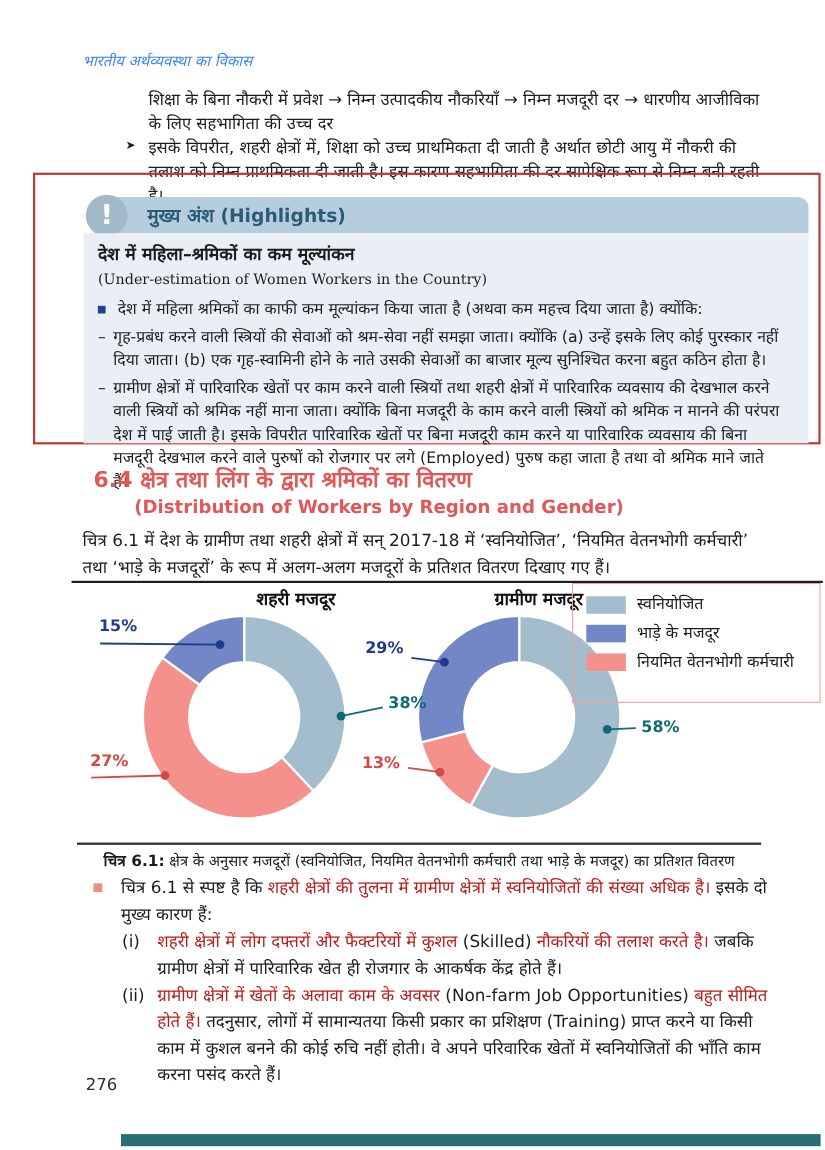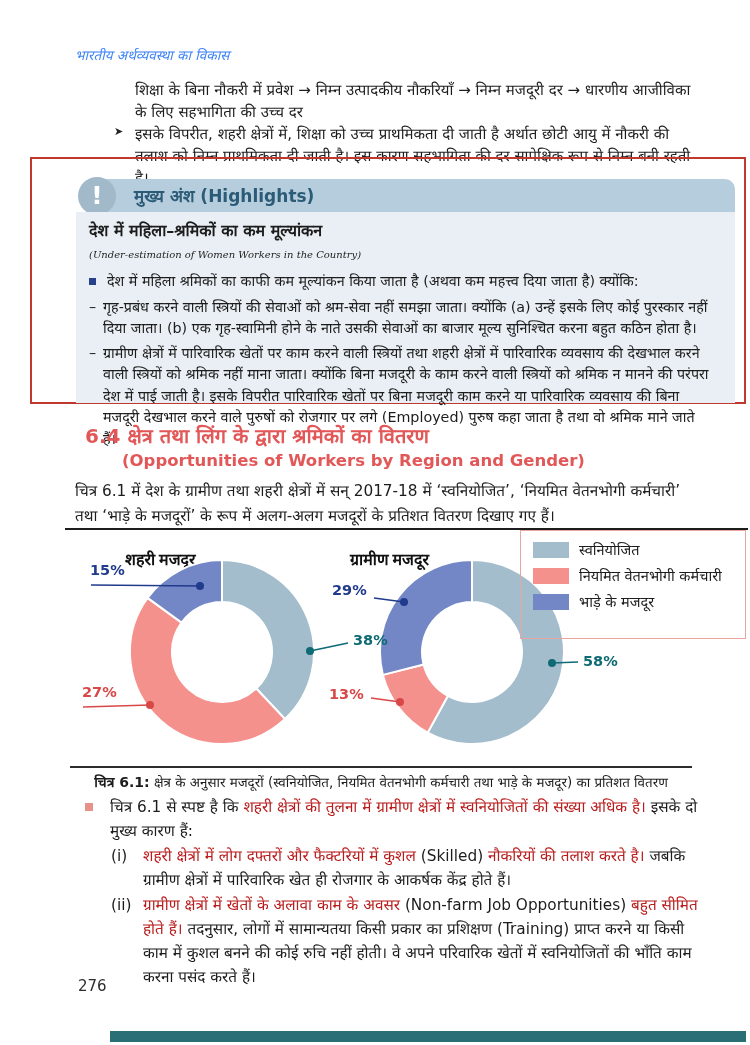--- a/index.html
+++ b/index.html
@@ -18,34 +18,34 @@
   .red-frame{left:30px;top:157px;width:716px;height:247px;border:2px solid #c0392f;box-sizing:border-box;}
 
   
   .hl-header{left:96px;top:179px;width:639px;height:33px;background:#b6cdde;border-radius:10px 10px 0 0;}
   .hl-header-label{left:134px;top:184px;font-size:17px;font-weight:bold;color:#2b5b76;}
   .hl-bang-circle{left:78px;top:177px;width:38px;height:38px;border-radius:50%;background:#a2b9ca;
                   color:#ffffff;font-weight:bold;font-size:25px;text-align:center;line-height:38px;}
   .hl-body{left:76px;top:212px;width:659px;height:191px;background:#e9eff4;box-sizing:border-box;
            padding:8px 26px 0 13px;font-size:14.3px;line-height:21.5px;}
   .hl-title-hi{font-weight:bold;font-size:16px;margin:0 0 2px 0;}
-  .hl-title-en{font-family:"DejaVu Serif","Liberation Serif",serif;font-size:10px;margin:0 0 6px 0;font-style:italic;}
+  .hl-title-en{font-family:"DejaVu Serif","Liberation Serif",serif;font-size:13px;margin:0 0 6px 0;}
   .hl-bullet-row{position:relative;padding-left:18px;margin-bottom:4px;}
   .sq{position:absolute;left:0;top:7px;width:7px;height:7px;background:#27408b;}
   .dash-item{position:relative;padding-left:14px;margin-bottom:3px;}
   .dash-mark{position:absolute;left:0;top:0;}
 
   
   .sec-title{left:85px;top:422px;font-size:20px;font-weight:bold;color:#e25757;}
   .sec-subtitle{left:122px;top:451px;font-size:16.5px;font-weight:bold;color:#e25757;}
   .sec-intro{left:75px;top:479px;width:622px;font-size:15.3px;line-height:25px;}
 
   
   .figure{left:65px;top:528px;width:683px;height:245px;border-top:2px solid #1d1d1d;}
-  .chart-title{position:absolute;top:18px;width:180px;text-align:left;font-weight:bold;font-size:16px;color:#111;font-family:Liberation Serif, serif;}
+  .chart-title{position:absolute;top:3px;width:180px;text-align:right;font-weight:bold;font-size:16px;color:#111;}
   .donut{position:absolute;width:190px;height:190px;}
   .overlay{position:absolute;left:0;top:0;width:683px;height:245px;}
   .pct{position:absolute;font-size:14.5px;font-weight:bold;}
   .pct-navy{color:#203a8c;}
   .pct-teal{color:#0e6a73;}
   .pct-red{color:#d94848;}
   .ln-navy{stroke:#203a8c;}
   .ln-teal{stroke:#0e6a73;}
   .ln-red{stroke:#d94848;}
   .dt-navy{fill:#203a8c;}
@@ -100,21 +100,21 @@
       <span class="dash-mark">–</span>
       <span>गृह-प्रबंध करने वाली स्त्रियों की सेवाओं को श्रम-सेवा नहीं समझा जाता। क्योंकि (a) उन्हें इसके लिए कोई पुरस्कार नहीं दिया जाता। (b) एक गृह-स्वामिनी होने के नाते उसकी सेवाओं का बाजार मूल्य सुनिश्चित करना बहुत कठिन होता है।</span>
     </div>
     <div class="dash-item">
       <span class="dash-mark">–</span>
       <span>ग्रामीण क्षेत्रों में पारिवारिक खेतों पर काम करने वाली स्त्रियों तथा शहरी क्षेत्रों में पारिवारिक व्यवसाय की देखभाल करने वाली स्त्रियों को श्रमिक नहीं माना जाता। क्योंकि बिना मजदूरी के काम करने वाली स्त्रियों को श्रमिक न मानने की परंपरा देश में पाई जाती है। इसके विपरीत पारिवारिक खेतों पर बिना मजदूरी काम करने या पारिवारिक व्यवसाय की बिना मजदूरी देखभाल करने वाले पुरुषों को रोजगार पर लगे (Employed) पुरुष कहा जाता है तथा वो श्रमिक माने जाते हैं।</span>
     </div>
   </div>
 
   <div class="abs sec-title">6.4 क्षेत्र तथा लिंग के द्वारा श्रमिकों का वितरण</div>
-  <div class="abs sec-subtitle">(Opportunities of Workers by Region and Gender)</div>
+  <div class="abs sec-subtitle">(Distribution of Workers by Region and Gender)</div>
   <div class="abs sec-intro">चित्र 6.1 में देश के ग्रामीण तथा शहरी क्षेत्रों में सन् 2017-18 में ‘स्वनियोजित’, ‘नियमित वेतनभोगी कर्मचारी’ तथा ‘भाड़े के मजदूरों’ के रूप में अलग-अलग मजदूरों के प्रतिशत वितरण दिखाए गए हैं।</div>
 
   <div class="abs figure">
     <div class="chart-title" style="left:60px;">शहरी मजदूर</div>
     <div class="chart-title" style="left:285px;">ग्रामीण मजदूर</div>
 
     <svg class="donut" style="left:62px;top:27px;" viewBox="0 0 190 190">
         <path d="M95.00 3.00 A92 92 0 0 1 157.98 162.07 L129.23 131.45 A50 50 0 0 0 95.00 45.00 Z" fill="#a3bdcc" stroke="#ffffff" stroke-width="2"></path>
         <path d="M157.98 162.07 A92 92 0 0 1 20.57 40.92 L54.55 65.61 A50 50 0 0 0 129.23 131.45 Z" fill="#f4918c" stroke="#ffffff" stroke-width="2"></path>
         <path d="M20.57 40.92 A92 92 0 0 1 95.00 3.00 L95.00 45.00 A50 50 0 0 0 54.55 65.61 Z" fill="#7387c6" stroke="#ffffff" stroke-width="2"></path>
@@ -146,26 +146,26 @@
     <span class="pct pct-teal" style="left:518px;top:123px;">58%</span>
     <span class="pct pct-red" style="left:264px;top:156px;">13%</span>
     <span class="pct pct-navy" style="left:267px;top:52px;">29%</span>
 
     <div class="legend">
       <div class="legend-row">
         <span class="swatch" style="background: rgb(163, 189, 204);"></span>
         <span class="legend-label">स्वनियोजित</span>
       </div>
       <div class="legend-row">
+        <span class="swatch" style="background: rgb(115, 135, 198);"></span>
+        <span class="legend-label">भाड़े के मजदूर</span>
+      </div>
+      <div class="legend-row">
         <span class="swatch" style="background: rgb(244, 145, 140);"></span>
         <span class="legend-label">नियमित वेतनभोगी कर्मचारी</span>
-      </div>
-      <div class="legend-row">
-        <span class="swatch" style="background: rgb(115, 135, 198);"></span>
-        <span class="legend-label">भाड़े के मजदूर</span>
       </div>
     </div>
   </div>
 
   <div class="abs caption-rule"></div>
   <div class="abs caption">
     <b>चित्र 6.1:</b><span> क्षेत्र के अनुसार मजदूरों (स्वनियोजित, नियमित वेतनभोगी कर्मचारी तथा भाड़े के मजदूर) का प्रतिशत वितरण</span>
   </div>
 
   <div class="abs analysis">

